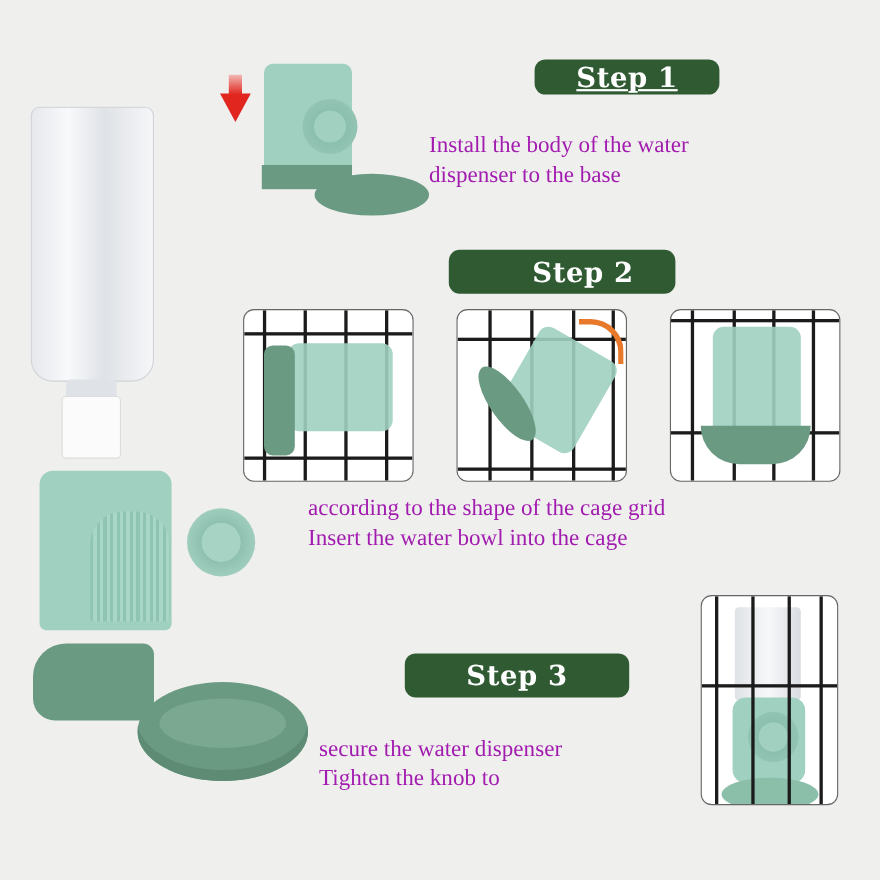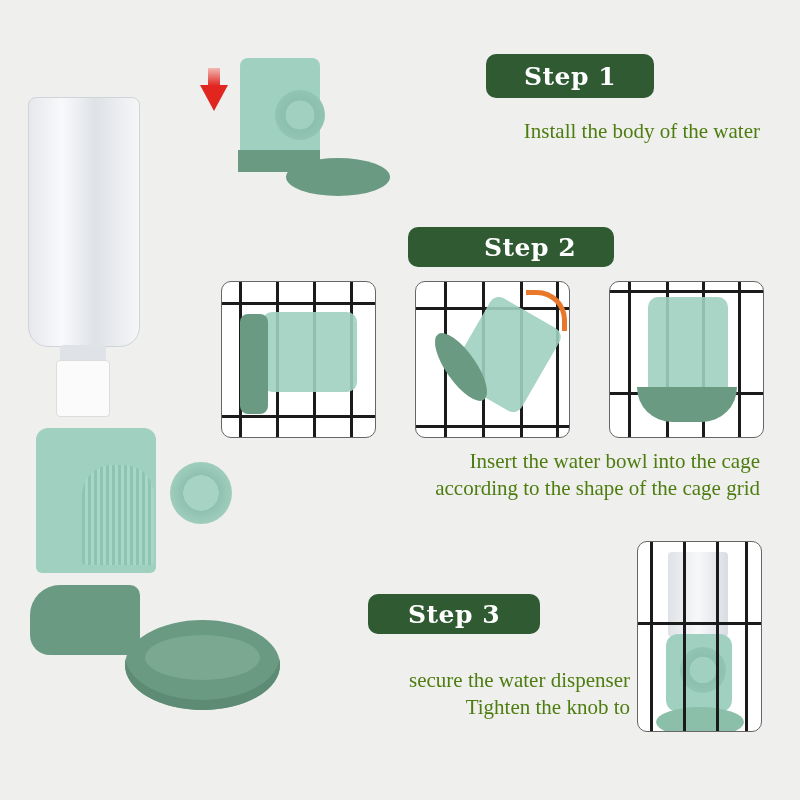--- a/index.html
+++ b/index.html
@@ -1,19 +1,19 @@
 <!DOCTYPE html>
 <html><head>
 <meta charset="utf-8">
 <style>
   html,body{margin:0;padding:0;}
   body{width:800px;height:800px;background:#efefee;position:relative;overflow:hidden;font-family:"DejaVu Serif",serif;}
   .abs{position:absolute;}
   .badge{background:#2f5a32;color:#fff;border-radius:10px;font-weight:bold;font-size:25px;display:flex;align-items:center;justify-content:center;font-family:"DejaVu Serif",serif;letter-spacing:0.5px;}
-  .desc{color:#4d7c0f;font-size:18.5px;text-align:right;line-height:27px;font-weight:500;font-family:"Liberation Serif",serif;font-size:21px;}
+  .desc{color:#a21caf;font-size:18.5px;text-align:left;line-height:27px;font-weight:500;font-family:"Liberation Serif",serif;font-size:21px;}
   .panel{background:#fff;border:1px solid #666;border-radius:10px;overflow:hidden;}
   .bar-v{position:absolute;top:0;bottom:0;width:3px;background:#1b1b1b;}
   .bar-h{position:absolute;left:0;right:0;height:3px;background:#1b1b1b;}
   .mint{background:#9fd0c0;}
   .sage{background:#6b9a83;}
 </style>
 </head>
 <body>
 
 <div class="abs" style="left:28px;top:97px;width:110px;height:248px;border-radius:8px 8px 20px 20px;background:linear-gradient(90deg,#e6e8ec,#f8f9fb 30%,#dfe2e6 60%,#f5f6f8);border:1px solid #d0d3d8;"></div>
@@ -27,23 +27,24 @@
 <div class="abs sage" style="left:125px;top:620px;width:155px;height:90px;border-radius:50%;box-shadow:inset 0 -10px 0 #5d8b74;"></div>
 <div class="abs" style="left:145px;top:635px;width:115px;height:45px;border-radius:50%;background:#7aa891;"></div>
 
 <div class="abs" style="left:200px;top:85px;width:0;height:0;border-left:14px solid transparent;border-right:14px solid transparent;border-top:26px solid #e0261f;"></div>
 <div class="abs" style="left:208px;top:68px;width:12px;height:18px;background:linear-gradient(#f2b8b3,#e0261f);"></div>
 <div class="abs mint" style="left:240px;top:58px;width:80px;height:95px;border-radius:8px 8px 0 0;"></div>
 <div class="abs" style="left:275px;top:90px;width:50px;height:50px;border-radius:50%;background:radial-gradient(circle,#a2d0c0 40%,#8bbfae 42%,#9ccab9 100%);"></div>
 <div class="abs sage" style="left:238px;top:150px;width:82px;height:22px;"></div>
 <div class="abs sage" style="left:286px;top:158px;width:104px;height:38px;border-radius:50%;"></div>
 
-<div class="abs badge" style="left:486px;top:54px;width:168px;height:44px;">Step 1</div>
+<div class="abs badge" style="left:486px;top:54px;width:168px;height:32px;text-decoration:underline;">Step 1</div>
 <div class="abs desc" style="left:390px;top:118px;width:370px;">
   <div>Install the body of the water</div>
+  <div>dispenser to the base</div>
 </div>
 
 <div class="abs badge" style="left:408px;top:227px;width:168px;height:40px;padding-left:38px;">Step 2</div>
 
 <div class="abs panel" style="left:221px;top:281px;width:153px;height:155px;">
   <div class="bar-v" style="left:17px"></div>
     <div class="bar-v" style="left:54px"></div>
     <div class="bar-v" style="left:91px"></div>
     <div class="bar-v" style="left:128px"></div>
   <div class="bar-h" style="top:20px"></div>
@@ -67,25 +68,25 @@
     <div class="bar-v" style="left:56px"></div>
     <div class="bar-v" style="left:92px"></div>
     <div class="bar-v" style="left:128px"></div>
   <div class="bar-h" style="top:8px"></div>
     <div class="bar-h" style="top:110px"></div>
   <div class="abs mint" style="left:38px;top:15px;width:80px;height:100px;border-radius:10px;opacity:.9"></div>
   <div class="abs sage" style="left:27px;top:105px;width:100px;height:35px;border-radius:0 0 45px 45px;"></div>
 </div>
 
 <div class="abs desc" style="left:280px;top:448px;width:480px;">
+  <div>according to the shape of the cage grid</div>
   <div>Insert the water bowl into the cage</div>
-  <div>according to the shape of the cage grid</div>
 </div>
 
-<div class="abs badge" style="left:368px;top:594px;width:172px;height:40px;">Step 3</div>
+<div class="abs badge" style="left:368px;top:594px;width:204px;height:40px;">Step 3</div>
 <div class="abs desc" style="left:290px;top:667px;width:340px;">
   <div>secure the water dispenser</div>
   <div>Tighten the knob to</div>
 </div>
 
 <div class="abs panel" style="left:637px;top:541px;width:123px;height:189px;">
   <div class="abs" style="left:30px;top:10px;width:60px;height:85px;background:linear-gradient(90deg,#dfe2e6,#f7f8fa,#d9dde2);border-radius:4px;"></div>
   <div class="abs mint" style="left:28px;top:92px;width:66px;height:78px;border-radius:12px;"></div>
   <div class="abs" style="left:42px;top:105px;width:46px;height:46px;border-radius:50%;background:radial-gradient(circle,#a2d0c0 40%,#8bbfae 42%,#9ccab9 100%);"></div>
   <div class="abs" style="left:18px;top:165px;width:88px;height:30px;border-radius:50%;background:#8cbfa9;"></div>

